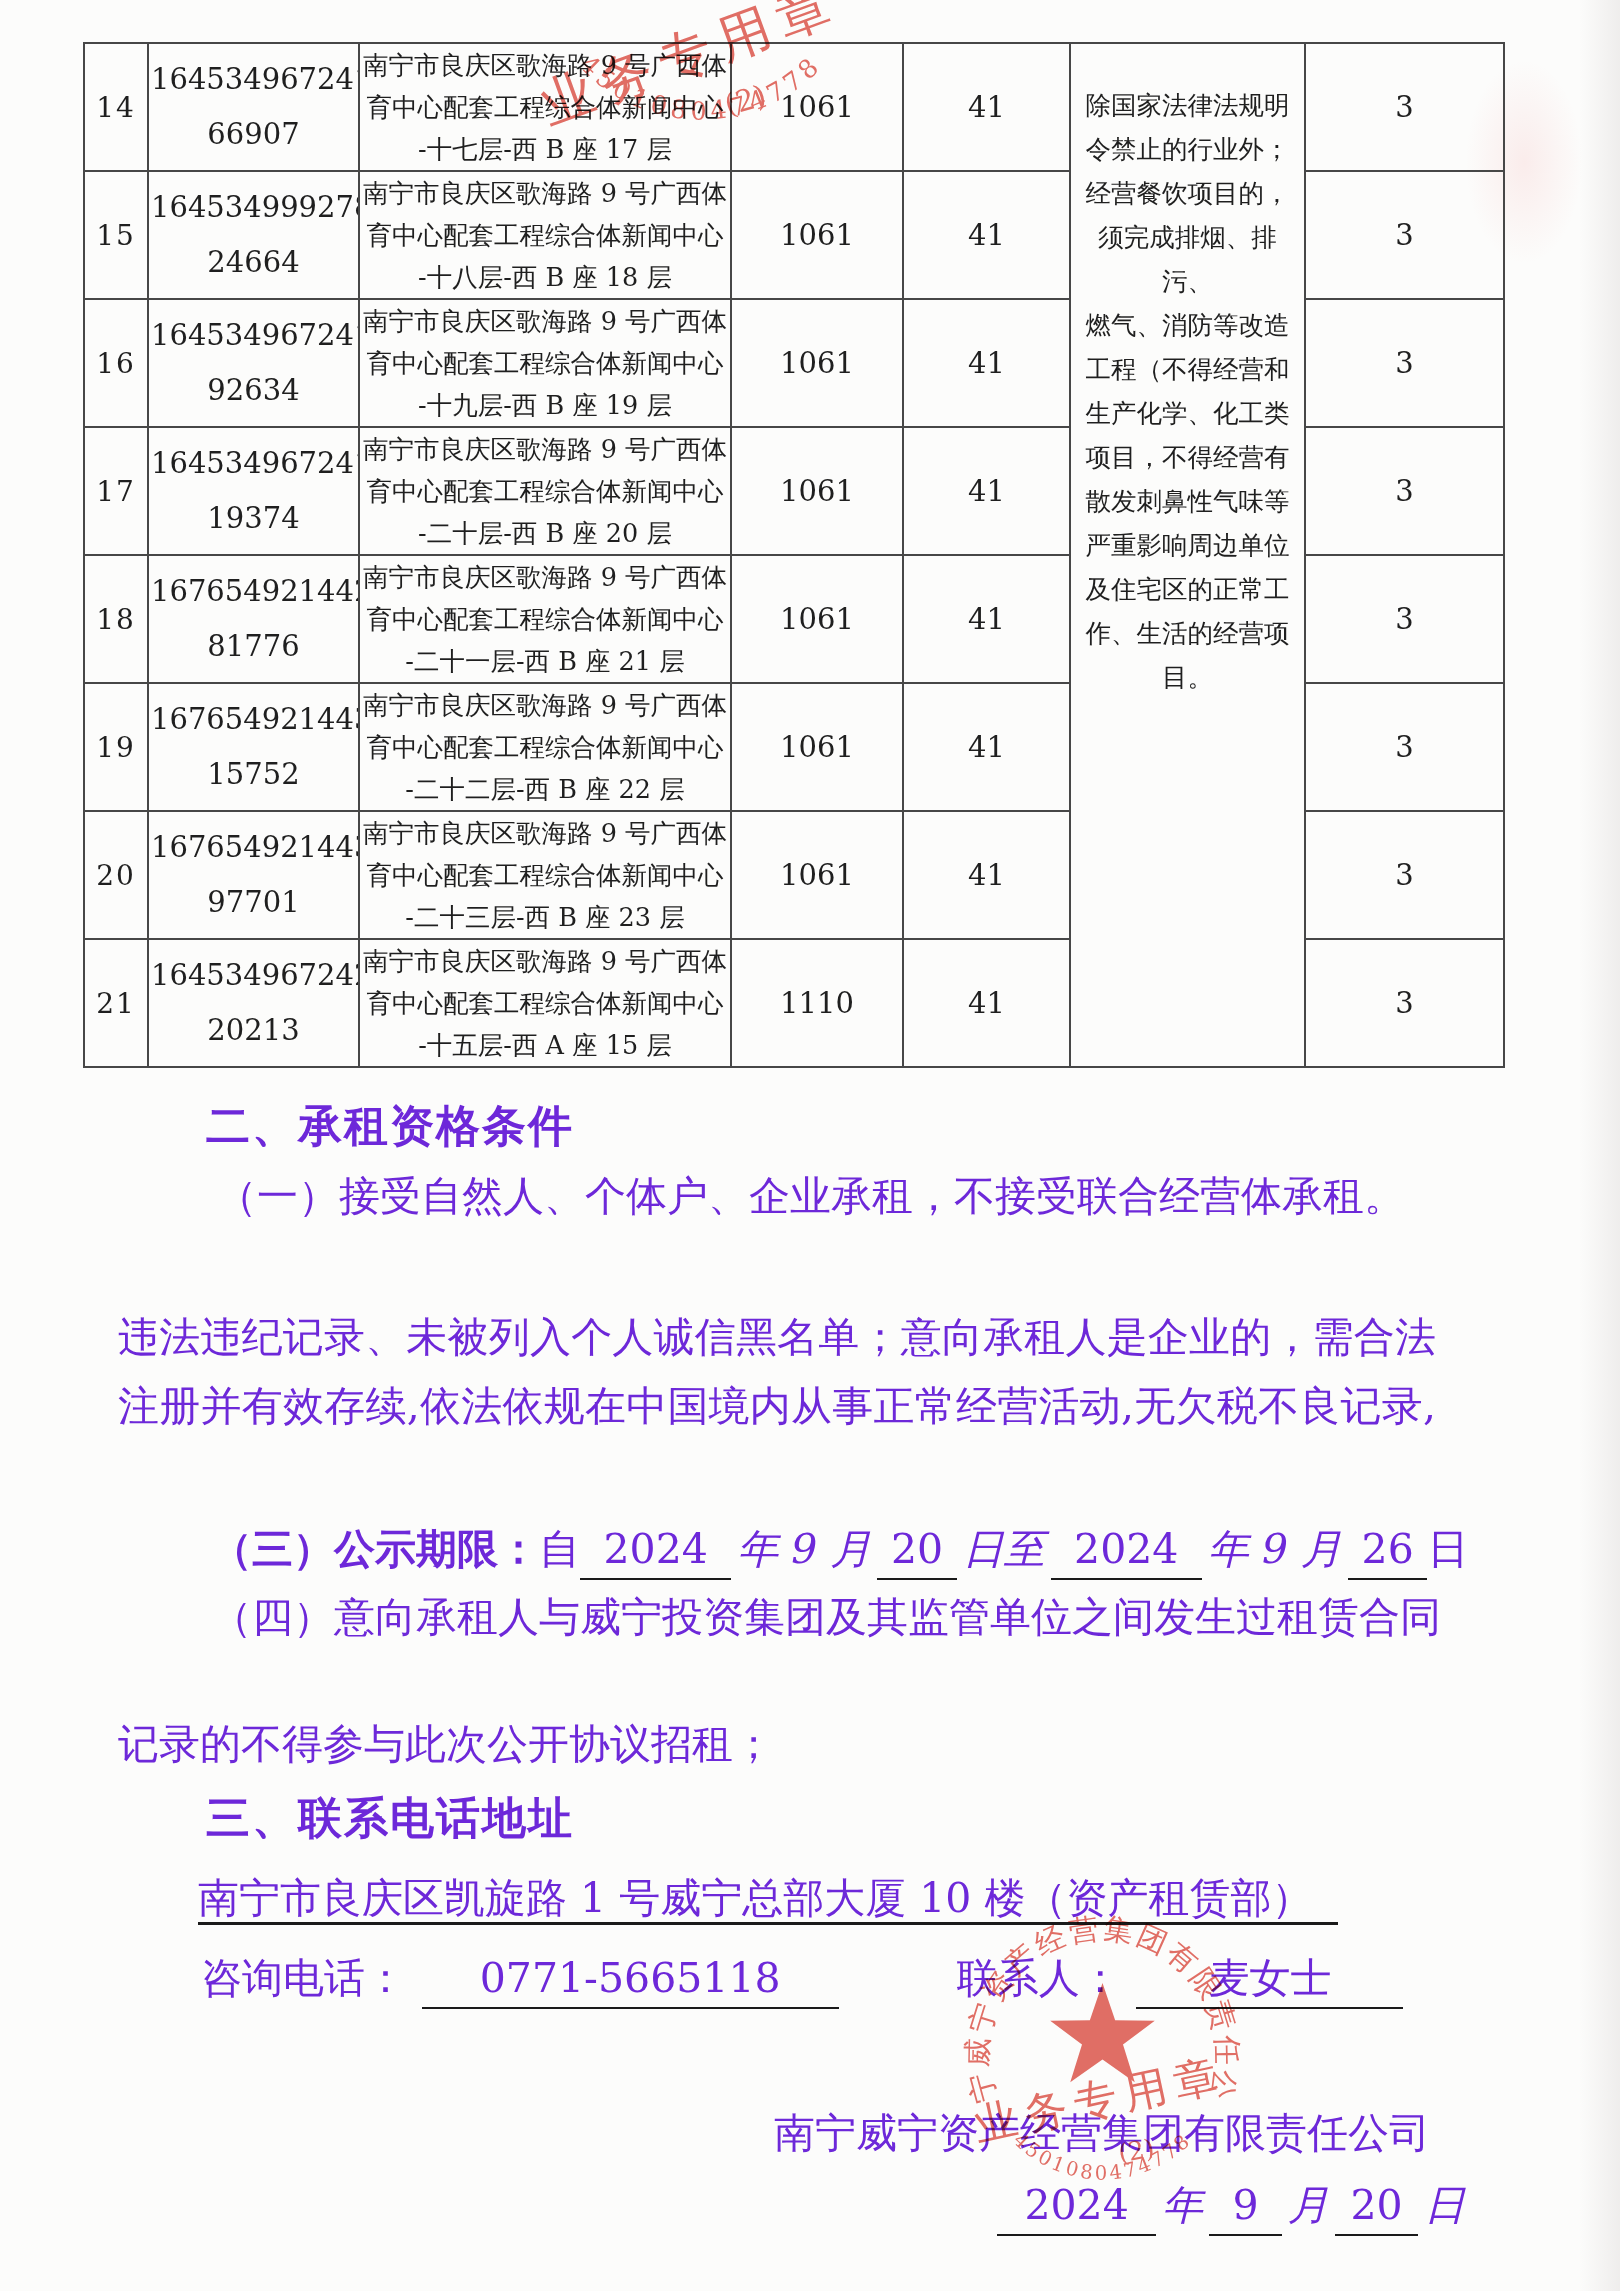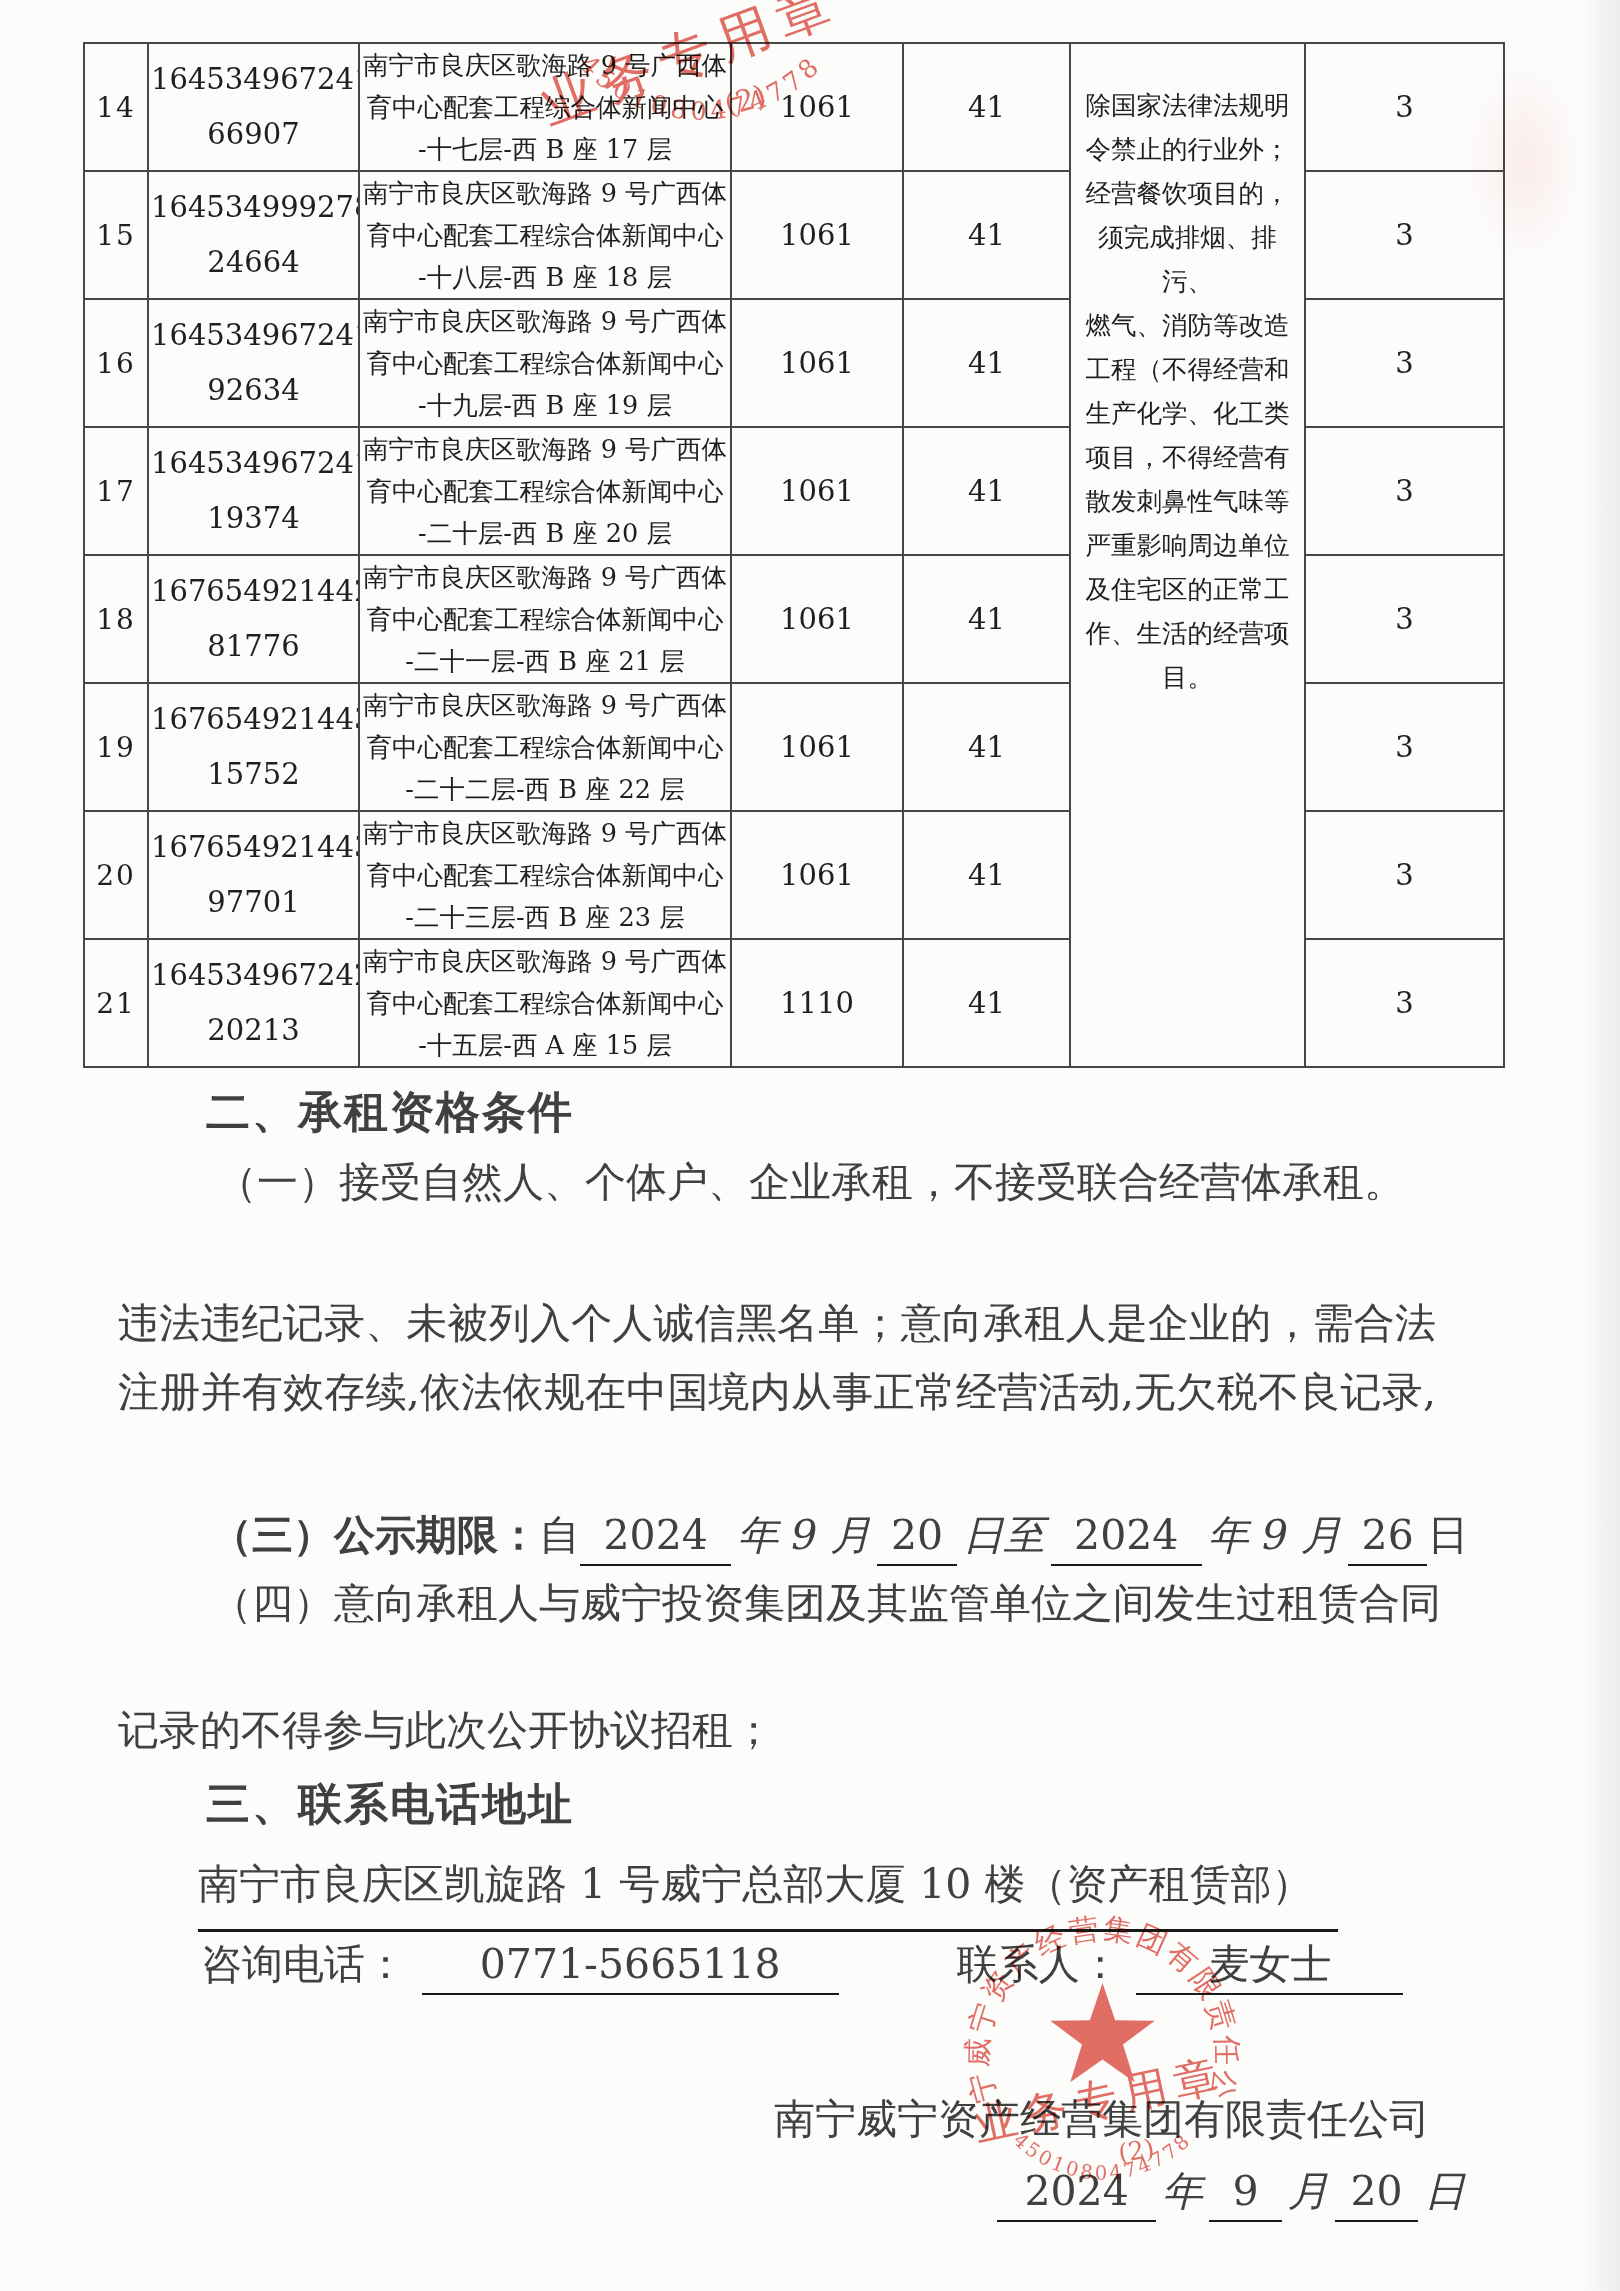--- a/index.html
+++ b/index.html
@@ -25,32 +25,32 @@
     padding:0 2px; overflow:hidden;
   }
   #listing-table tr{height:127px;}
   .td-no{font-size:28px; letter-spacing:2px;}
   .td-id{font-size:29px; line-height:55px; white-space:pre-line;}
   .td-addr{font-size:25.5px; line-height:42px; white-space:pre-line;}
   .td-v{font-size:29px;}
   .td-notice{font-size:25.5px; line-height:44px; white-space:pre-line; padding-top:39px !important; vertical-align:top !important;}
 
   
-  .line{position:absolute; font-size:41px; line-height:1.25; white-space:nowrap; color:#404040;}
+  .line{position:absolute; font-size:41px; line-height:1.25; white-space:nowrap; color:#6d28d9;margin-top:14px;}
   .just{white-space:normal; text-align:justify; text-align-last:justify;}
   .hd{font-family:"DejaVu Sans","Liberation Sans",sans-serif; font-weight:700; font-size:44px; letter-spacing:2px;}
   .bold-label{font-family:"DejaVu Sans","Liberation Sans",sans-serif; font-weight:700;}
   .u{display:inline-block; border-bottom:2.9px solid #1a1a1a; padding-bottom:2.9px;}
   .u-wide{padding-left:23.5px; padding-right:23.5px;}
   .u-med{padding-left:13.7px; padding-right:13.7px;}
   .sep{margin:0 5.9px;font-style:italic;}
   .u-phone{width:417px; text-align:center; margin-left:15.7px;}
   .u-contact{width:267px; text-align:center; margin-left:15.7px;}
   #contact-label-wrap{margin-left:118px;}
-  #address-underline{border-bottom:3.9px solid #1a1a1a; padding-bottom:21px; padding-right:25.5px;}
+  #address-underline{border-bottom:3.9px solid #1a1a1a; padding-bottom:0; padding-right:25.5px;}
 
   
   .stamp{position:absolute; mix-blend-mode:multiply; opacity:0.82; color:#dd4f44;}
   .stamp text{fill:currentColor;}
 </style>
 </head>
 <body>
 
 <div id="page">
   <div id="edge-shadow"></div>

